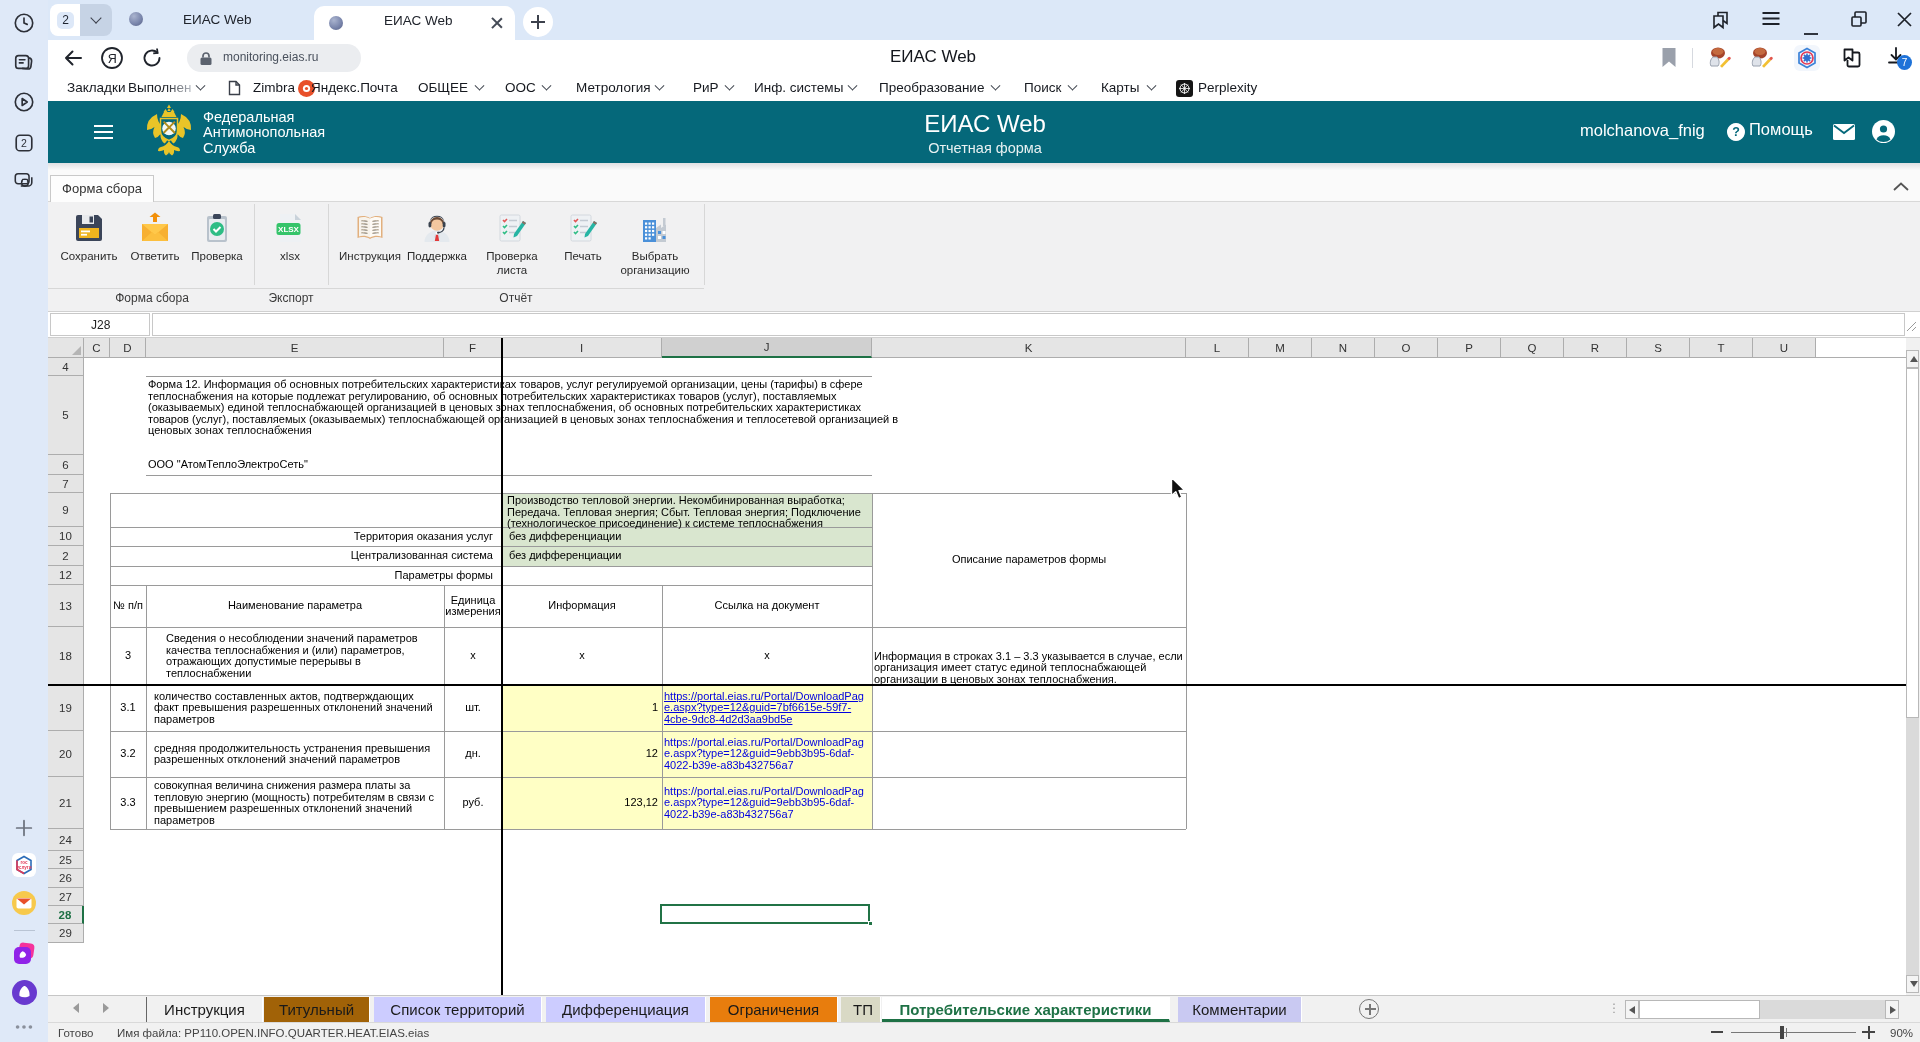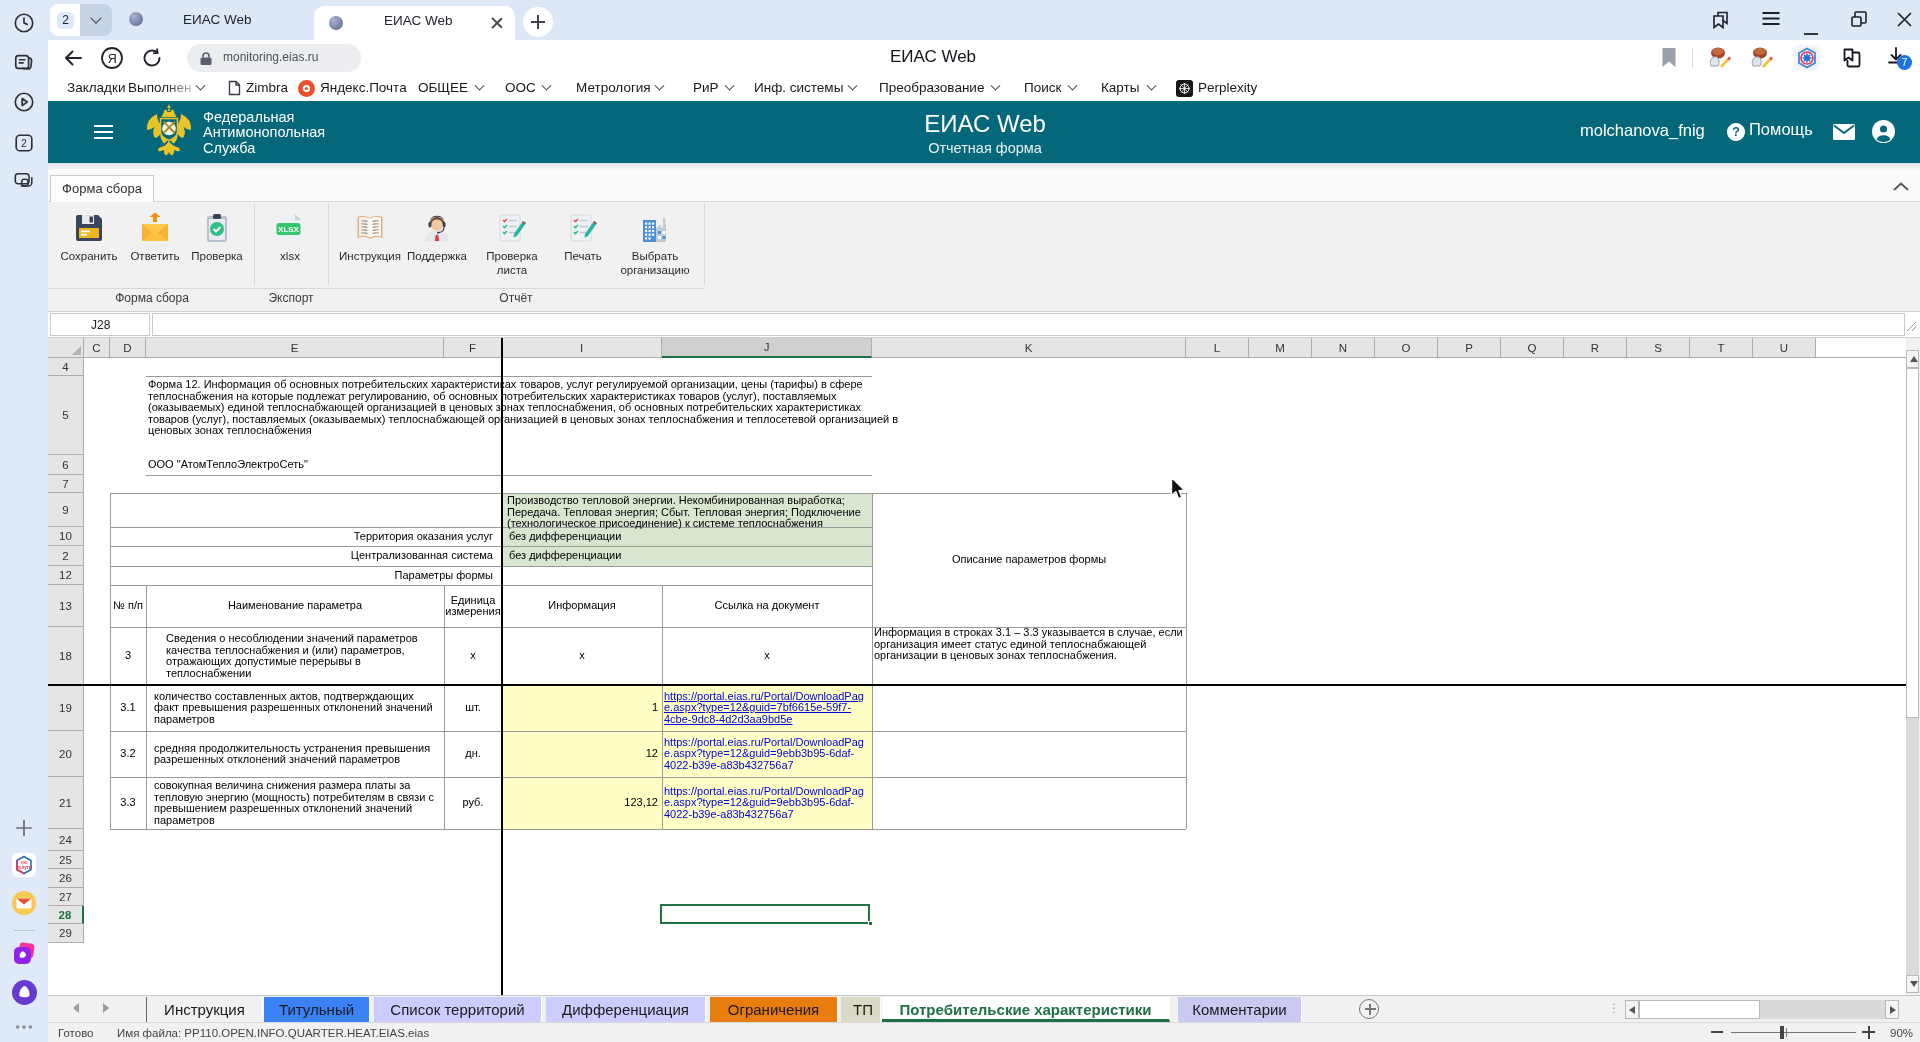--- a/index.html
+++ b/index.html
@@ -214,27 +214,27 @@
     </div>
   </div>
   <div id="bmbar" class="abs">
     <span class="bm" style="left:19px;color:#16191f">Закладки</span>
     <span class="bm" style="left:80px;background:linear-gradient(90deg,#16191f 55%,#b9bec6);-webkit-background-clip:text;color:transparent">Выполнен</span>
     <span class="bm" style="left:139px"><span class="bmchev"></span></span>
     <span class="bm" style="left:180px"><svg width="13" height="16" viewBox="0 0 13 16" style="vertical-align:-3px" fill="none" stroke="#3a3f49" stroke-width="1.4">
           <path d="M1.5 1.5 H8 L11.5 5 V14.5 H1.5 Z"></path>
           <path d="M8 1.5 V5 H11.5"></path>
         </svg></span>
-    <span class="bm" style="left:198px">Zimbra</span>
+    <span class="bm" style="left:205px">Zimbra</span>
     <span class="bm" style="left:250px"><svg width="17" height="17" viewBox="0 0 17 17" style="vertical-align:-3.5px">
           <circle cx="8.5" cy="8.5" r="8.5" fill="#e8502a"></circle>
           <circle cx="8.5" cy="8.5" r="3.6" fill="#fff"></circle>
           <circle cx="8.5" cy="8.5" r="1.6" fill="#e8502a"></circle>
         </svg></span>
-    <span class="bm" style="left:272px">Яндекс.Почта</span>
+    <span class="bm" style="left:263px">Яндекс.Почта</span>
     <span class="bm" style="left:370px">ОБЩЕЕ</span>
       <span class="bm" style="left:418px"><span class="bmchev"></span></span>
     <span class="bm" style="left:457px">ООС</span>
       <span class="bm" style="left:485px"><span class="bmchev"></span></span>
     <span class="bm" style="left:528px">Метрология</span>
       <span class="bm" style="left:598px"><span class="bmchev"></span></span>
     <span class="bm" style="left:645px">РиР</span>
       <span class="bm" style="left:668px"><span class="bmchev"></span></span>
     <span class="bm" style="left:706px">Инф. системы</span>
       <span class="bm" style="left:791px"><span class="bmchev"></span></span>
@@ -538,21 +538,21 @@
     <div class="cell" style="left:614px;top:247px;width:210px;height:42px;display:flex;align-items:center;justify-content:center;text-align:center">Ссылка на документ</div>
     <div class="cell" style="left:824px;top:155px;width:314px;height:134px;display:flex;align-items:center;justify-content:center;text-align:center">Описание параметров формы</div>
     <div class="cell" style="left:62px;top:289px;width:36px;height:58px;display:flex;align-items:center;justify-content:center;text-align:center">3</div>
 
     <div class="cell" style="left:98px;top:289px;width:298px;height:58px;display:flex;align-items:center">
         <span style="padding-left:20px">Сведения о несоблюдении значений параметров<br>качества теплоснабжения и (или) параметров,<br>отражающих допустимые перерывы в теплоснабжении</span>
       </div>
     <div class="cell" style="left:396px;top:289px;width:58px;height:58px;display:flex;align-items:center;justify-content:center;text-align:center">х</div>
     <div class="cell" style="left:454px;top:289px;width:160px;height:58px;display:flex;align-items:center;justify-content:center;text-align:center">х</div>
     <div class="cell" style="left:614px;top:289px;width:210px;height:58px;display:flex;align-items:center;justify-content:center;text-align:center">х</div>
-    <div class="cell" style="left:824px;top:289px;width:312px;height:58px;display:flex;align-items:flex-start">
+    <div class="cell" style="left:824px;top:289px;width:312px;height:58px;display:flex;align-items:flex-end">
         <span style="padding-left:2px">Информация в строках 3.1 – 3.3 указывается в случае, если<br>организация имеет статус единой теплоснабжающей<br>организации в ценовых зонах теплоснабжения.</span>
       </div>
     <div class="cell" style="left:62px;top:347px;width:36px;height:46px;display:flex;align-items:center;justify-content:center;text-align:center">3.1</div>
     <div class="cell" style="left:98px;top:347px;width:298px;height:46px;display:flex;align-items:center">
         <span style="padding-left:8px">количество составленных актов, подтверждающих<br>факт превышения разрешенных отклонений значений<br>параметров</span>
       </div>
     <div class="cell" style="left:396px;top:347px;width:58px;height:46px;display:flex;align-items:center;justify-content:center;text-align:center">шт.</div>
     <div class="cell" style="left:454px;top:347px;width:156px;height:46px;display:flex;align-items:center;justify-content:flex-end">1</div>
     <div class="cell lnk" style="left:616px;top:347px;width:206px;height:46px;display:flex;align-items:center">
         <span style="text-decoration:underline;">https://portal.eias.ru/Portal/DownloadPag<br>e.aspx?type=12&amp;guid=7bf6615e-59f7-<br>4cbe-9dc8-4d2d3aa9bd5e</span>
@@ -587,21 +587,21 @@
     <div style="position:absolute;left:0;top:30px;width:13px;height:350px;background:#fff;border:1px solid #b8b8b8"></div>
     <div style="position:absolute;left:0;top:380px;width:13px;height:257px;background:#dadada"></div>
     <div style="position:absolute;left:0;top:637px;width:13px;height:18px;background:#f4f4f4;border:1px solid #b8b8b8">
       <div style="position:absolute;left:2.5px;top:5px;width:0;height:0;border-left:4px solid transparent;border-right:4px solid transparent;border-top:6px solid #555"></div>
     </div>
   </div>
   <div id="sheettabs" class="abs">
     <div style="position:absolute;left:25px;top:7px;width:0;height:0;border-top:5px solid transparent;border-bottom:5px solid transparent;border-right:6px solid #9a9a9a"></div>
     <div style="position:absolute;left:55px;top:7px;width:0;height:0;border-top:5px solid transparent;border-bottom:5px solid transparent;border-left:6px solid #9a9a9a"></div>
     <div class="stab" style="left:98px;width:117px;background:transparent;border-left:1px solid #666;text-align:center">Инструкция</div>
-    <div class="stab" style="left:216px;width:106px;background:#3b82f6;text-align:center">Титульный</div>
+    <div class="stab" style="left:216px;width:106px;background:#a16207;text-align:center">Титульный</div>
     <div class="stab" style="left:326px;width:168px;background:#ccccff;text-align:center">Список территорий</div>
     <div class="stab" style="left:498px;width:160px;background:#ccccff;text-align:center">Дифференциация</div>
     <div class="stab" style="left:662px;width:128px;background:#e87d0d;text-align:center">Ограничения</div>
     <div class="stab" style="left:793px;width:40px;background:#d9d9c5;text-align:center">ТП</div>
     <div class="stab" style="left:834px;width:288px;background:#fff;text-align:center;color:#1e7145;font-weight:bold;border-bottom:3px solid #1e7145;height:25px">Потребительские характеристики</div>
     <div class="stab" style="left:1130px;width:124px;background:#c9c9f2;text-align:center">Комментарии</div>
     <div style="position:absolute;left:1311px;top:3px;width:20px;height:20px;border-radius:50%;border:1.5px solid #777"></div>
     <div style="position:absolute;left:1316.5px;top:12px;width:11px;height:1.5px;background:#777"></div>
     <div style="position:absolute;left:1321px;top:7.5px;width:1.5px;height:11px;background:#777"></div>
     <div style="position:absolute;left:1560px;top:5px;color:#9a9a9a;font-size:12px;letter-spacing:0">⋮</div>

